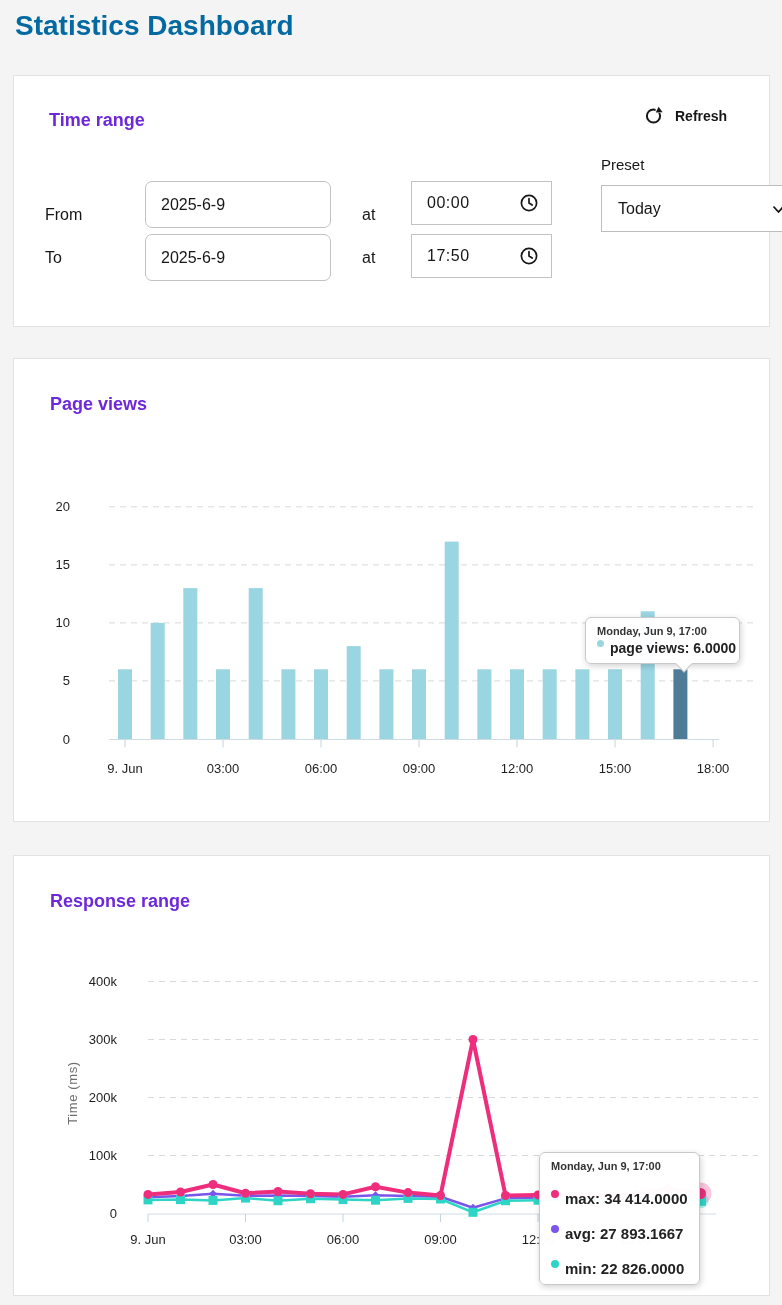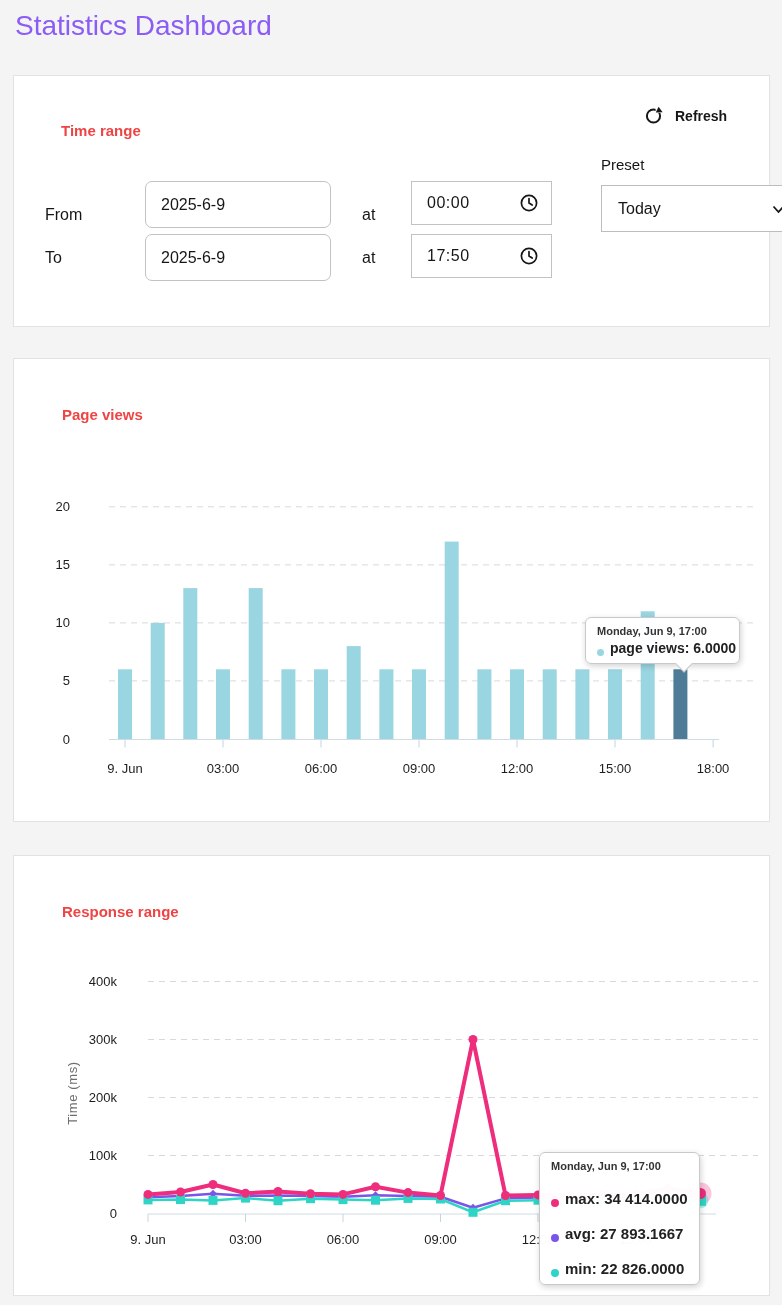--- a/index.html
+++ b/index.html
@@ -1,26 +1,26 @@
 <!DOCTYPE html>
 <html><head>
 <meta charset="utf-8">
 <style>
   html,body{margin:0;padding:0}
   body{
     width:782px;height:1305px;position:relative;overflow:hidden;
     background:#f4f4f4;color:#161616;
     font-family:"Liberation Sans",sans-serif;
   }
-  h1{position:absolute;left:15px;top:10px;margin:0;font-size:28px;font-weight:400;color:#8b5cf6}
+  h1{position:absolute;left:15px;top:10px;margin:0;font-size:28px;font-weight:700;color:#0369a1}
   .card{position:absolute;left:13px;width:757px;background:#fff;border:1px solid #e2e2e2;box-sizing:border-box}
   #card-time{top:75px;height:252px;overflow:visible}
   #card-pv{top:358px;height:464px}
   #card-rt{top:855px;height:441px}
-  .card h2{position:absolute;margin:16px;font-size:15px;font-weight:700;color:#ef4444}
+  .card h2{position:absolute;margin:4px;font-size:18px;font-weight:700;color:#6d28d9}
   #card-time h2{left:31px;top:30px}
   #card-pv h2,#card-rt h2{left:32px;top:31px}
 
   
   .refresh-btn{position:absolute;left:626px;top:26px;display:flex;align-items:center;gap:12px;
     background:none;border:none;padding:4px;cursor:pointer;font-family:inherit}
   .refresh-btn span{font-size:14px;font-weight:600;color:#161616}
   .row-label{position:absolute;left:31px;font-size:16px;line-height:47px;height:47px}
   .at-label{position:absolute;left:348px;font-size:16px;line-height:47px;height:47px}
   .r1{top:115px}.r2{top:158px}
@@ -53,21 +53,21 @@
   .axis{stroke:#cfdce4;stroke-width:1}
   .tick{stroke:#c2d6e2;stroke-width:1}
   text.lbl{font-size:13px;fill:#1d1d1d;font-family:"Liberation Sans",sans-serif}
   .y-axis-title{position:absolute;left:58px;top:237px;transform:translate(-50%,-50%) rotate(-90deg);
     color:#6f6f6f;font-size:13px;letter-spacing:.6px;white-space:nowrap}
 
   
   .tooltip{position:absolute;background:rgba(255,255,255,.98);border:1px solid #c9c9c9;border-radius:6px;
     box-shadow:1px 2px 6px rgba(0,0,0,.18);padding:7px 11px;z-index:5}
   .tt-title{font-size:11px;font-weight:700;color:#333;white-space:nowrap}
-  .tt-row{font-size:14px;font-weight:700;color:#222;margin-top:3px;white-space:nowrap;display:flex;align-items:flex-end}
+  .tt-row{font-size:14px;font-weight:700;color:#222;margin-top:3px;white-space:nowrap;display:flex;align-items:flex-start}
   .dot{width:7px;height:7px;border-radius:50%;margin-right:6px;flex:none}
   #tt1{left:571px;top:258px;width:131px}
   #tt1 .tt-arrow{position:absolute;left:92px;bottom:-6.5px;width:11px;height:11px;background:#fff;
     border-right:1px solid #c9c9c9;border-bottom:1px solid #c9c9c9;transform:rotate(45deg)}
   #tt2{left:525px;top:296px}
   #tt2 .tt-row{font-size:15px;margin-top:18px}
   #tt2 .dot{width:8px;height:8px}
 </style>
 </head>
 <body>

